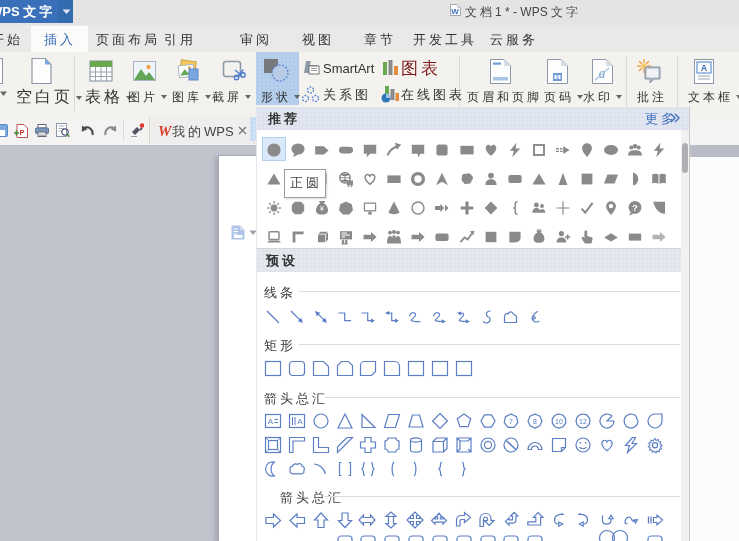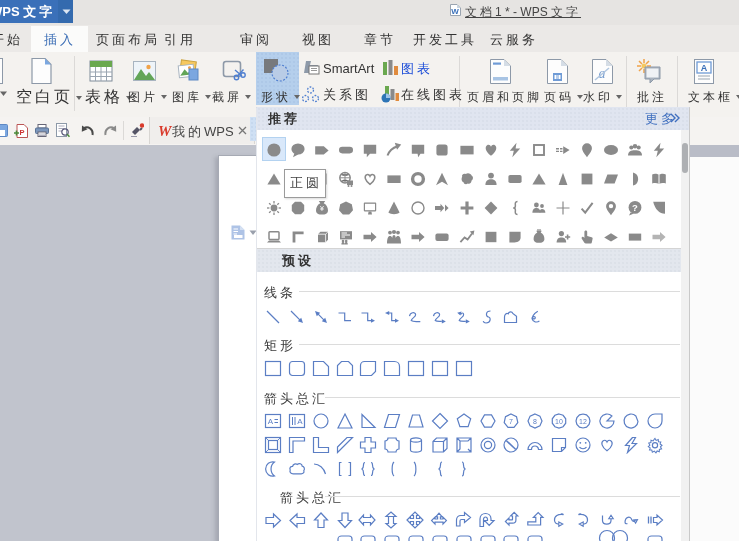--- a/index.html
+++ b/index.html
@@ -5,21 +5,21 @@
 <div style="position:absolute;left:58px;top:0px;width:15px;height:23px;background:#346aae;"></div>
 <div style="position:absolute;left:-10px;top:4px;font-size:13px;color:#fff;font-weight:bold;letter-spacing:0px;line-height:15px;white-space:nowrap;">WPS <span class="cjk">文字</span></div>
 <svg style="position:absolute;left:62px;top:9px" width="9" height="6" viewBox="0 0 9 6">
     <path d="M0.5 0.5 L4.5 5 L8.5 0.5 Z" fill="#dce6f2"></path>
   </svg>
 <svg style="position:absolute;left:450px;top:4px" width="11" height="12" viewBox="0 0 11 12">
     <path d="M0.5 0.5 H7 L10.5 4 V11.5 H0.5 Z" fill="#fff" stroke="#9aa4b0" stroke-width="1"></path>
     <path d="M7 0.5 L10.5 4 H7 Z" fill="#c9d4e0"></path>
     <text x="5" y="9.5" font-size="8" font-weight="bold" fill="#3a70b9" text-anchor="middle" font-family="Liberation Sans">W</text>
   </svg>
-<div style="position:absolute;left:465px;top:5px;font-size:12px;color:#444;font-weight:normal;letter-spacing:0px;line-height:14px;white-space:nowrap;text-decoration:underline;"><span class="cjk">文档</span>1 * - WPS <span class="cjk">文字</span></div>
+<div style="position:absolute;left:465px;top:5px;font-size:12px;color:#444;font-weight:normal;letter-spacing:0px;line-height:14px;white-space:nowrap;"><span class="cjk">文档</span>1 * - WPS <span class="cjk">文字</span></div>
 <div style="position:absolute;left:0px;top:25px;width:739px;height:27px;background:#ebe9e7;"></div>
 <div style="position:absolute;left:31px;top:26px;width:57px;height:26px;background:#fbfbfa;"></div>
 <div style="position:absolute;left:-9px;top:32px;font-size:13px;color:#333;font-weight:normal;letter-spacing:0px;line-height:15px;white-space:nowrap;"><span class="cjk">开始</span></div>
 <div style="position:absolute;left:44px;top:32px;font-size:13px;color:#3a6db5;font-weight:normal;letter-spacing:0px;line-height:15px;white-space:nowrap;"><span class="cjk">插入</span></div>
 <div style="position:absolute;left:96px;top:32px;font-size:13px;color:#333;font-weight:normal;letter-spacing:0px;line-height:15px;white-space:nowrap;"><span class="cjk">页面布局</span></div>
 <div style="position:absolute;left:164px;top:32px;font-size:13px;color:#333;font-weight:normal;letter-spacing:0px;line-height:15px;white-space:nowrap;"><span class="cjk">引用</span></div>
 <div style="position:absolute;left:240px;top:32px;font-size:13px;color:#333;font-weight:normal;letter-spacing:0px;line-height:15px;white-space:nowrap;"><span class="cjk">审阅</span></div>
 <div style="position:absolute;left:302px;top:32px;font-size:13px;color:#333;font-weight:normal;letter-spacing:0px;line-height:15px;white-space:nowrap;"><span class="cjk">视图</span></div>
 <div style="position:absolute;left:364px;top:32px;font-size:13px;color:#333;font-weight:normal;letter-spacing:0px;line-height:15px;white-space:nowrap;"><span class="cjk">章节</span></div>
 <div style="position:absolute;left:413px;top:32px;font-size:13px;color:#333;font-weight:normal;letter-spacing:0px;line-height:15px;white-space:nowrap;"><span class="cjk">开发工具</span></div>
@@ -89,21 +89,21 @@
       <circle cx="3.5" cy="12.5" r="3"></circle>
       <circle cx="13.5" cy="12.5" r="3"></circle>
     </g>
   </svg>
 <div style="position:absolute;left:323px;top:87px;font-size:13px;color:#333;font-weight:normal;letter-spacing:0px;line-height:15px;white-space:nowrap;"><span class="cjk">关系图</span></div>
 <svg style="position:absolute;left:383px;top:60px" width="16" height="15" viewBox="0 0 16 15">
     <rect x="0" y="2" width="4" height="13" fill="#6aa84f"></rect>
     <rect x="5.5" y="0" width="4" height="15" fill="#8a8a8a"></rect>
     <rect x="11" y="6" width="4" height="9" fill="#e08b3e"></rect>
   </svg>
-<div style="position:absolute;left:401px;top:61px;font-size:13px;color:#1d4ed8;font-weight:normal;letter-spacing:0px;line-height:15px;white-space:nowrap;"><span class="cjk">图表</span></div>
+<div style="position:absolute;left:401px;top:61px;font-size:17px;color:#7f1d1d;font-weight:normal;letter-spacing:0px;line-height:15px;white-space:nowrap;"><span class="cjk">图表</span></div>
 <svg style="position:absolute;left:381px;top:86px" width="18" height="17" viewBox="0 0 18 17">
     <rect x="4" y="0" width="4" height="12" fill="#6aa84f"></rect>
     <rect x="9.5" y="3" width="4" height="11" fill="#8a8a8a"></rect>
     <rect x="14.5" y="7" width="3.5" height="8" fill="#e08b3e"></rect>
     <circle cx="5" cy="12" r="4.5" fill="#2e75b6"></circle>
     <path d="M5 12 L5 7.5 A4.5 4.5 0 0 1 9.5 12 Z" fill="#9dc3e6"></path>
   </svg>
 <div style="position:absolute;left:401px;top:87px;font-size:13px;color:#333;font-weight:normal;letter-spacing:0px;line-height:15px;white-space:nowrap;"><span class="cjk">在线图表</span></div>
 <svg style="position:absolute;left:490px;top:59px" width="21" height="25" viewBox="0 0 21 25">
     <path d="M0.5 0.5 H14 L20.5 7 V24.5 H0.5 Z" fill="#fdfdfd" stroke="#8d99a8"></path>
@@ -453,21 +453,21 @@
 <svg style="position:absolute;left:627px;top:228.5px" width="16" height="16" viewBox="0 0 16 16">
     <rect x="1.8" y="4.6" width="12.4" height="7" fill="#8a8a8a"></rect>
   </svg>
 <svg style="position:absolute;left:651px;top:228.5px" width="16" height="16" viewBox="0 0 16 16">
     <path d="M1.5 5.8 H9 V3 L14.6 8 L9 13 V10.2 H1.5 Z" fill="#b4b4b4"></path>
   </svg>
 <div style="position:absolute;left:284px;top:169px;width:40px;height:27px;background:#fff;border:1px solid #9b9b9b;box-shadow:1px 1px 2px rgba(0,0,0,0.15);"></div>
 <div style="position:absolute;left:290px;top:175px;font-size:13px;color:#444;font-weight:normal;letter-spacing:0px;line-height:15px;white-space:nowrap;"><span class="cjk">正圆</span></div>
 <div style="position:absolute;left:257px;top:248px;width:432px;height:1px;background:#d4d4d4;"></div>
 <div style="position:absolute;left:257px;top:249px;width:432px;height:23px;background:#e3e7ee;background-image:radial-gradient(circle, rgba(140,150,170,0.16) 0.6px, transparent 0.8px);background-size:4px 4px;"></div>
-<div style="position:absolute;left:266px;top:253px;font-size:13px;color:#333;font-weight:bold;letter-spacing:0px;line-height:15px;white-space:nowrap;margin-left:16px;"><span class="cjk">预设</span></div>
+<div style="position:absolute;left:266px;top:253px;font-size:13px;color:#333;font-weight:bold;letter-spacing:0px;line-height:15px;white-space:nowrap;"><span class="cjk">预设</span></div>
 <div style="position:absolute;left:264px;top:285px;font-size:13px;color:#3a3a3a;font-weight:normal;letter-spacing:0px;line-height:15px;white-space:nowrap;"><span class="cjk">线条</span></div>
 <div style="position:absolute;left:299px;top:291px;width:381px;height:1px;background:#dcdcdc;"></div>
 <div style="position:absolute;left:264px;top:338px;font-size:13px;color:#3a3a3a;font-weight:normal;letter-spacing:0px;line-height:15px;white-space:nowrap;"><span class="cjk">矩形</span></div>
 <div style="position:absolute;left:299px;top:344px;width:381px;height:1px;background:#dcdcdc;"></div>
 <div style="position:absolute;left:264px;top:391px;font-size:13px;color:#3a3a3a;font-weight:normal;letter-spacing:0px;line-height:15px;white-space:nowrap;"><span class="cjk">箭头总汇</span></div>
 <div style="position:absolute;left:325px;top:397px;width:355px;height:1px;background:#dcdcdc;"></div>
 <div style="position:absolute;left:280px;top:490px;font-size:13px;color:#3a3a3a;font-weight:normal;letter-spacing:0px;line-height:15px;white-space:nowrap;"><span class="cjk">箭头总汇</span></div>
 <div style="position:absolute;left:325px;top:496px;width:355px;height:1px;background:#dcdcdc;"></div>
 <svg style="position:absolute;left:264px;top:308px" width="18" height="18" viewBox="0 0 18 18">
     <path d="M3 3 L15 15" fill="none" stroke="#5b7ec4" stroke-width="1.2"></path>

